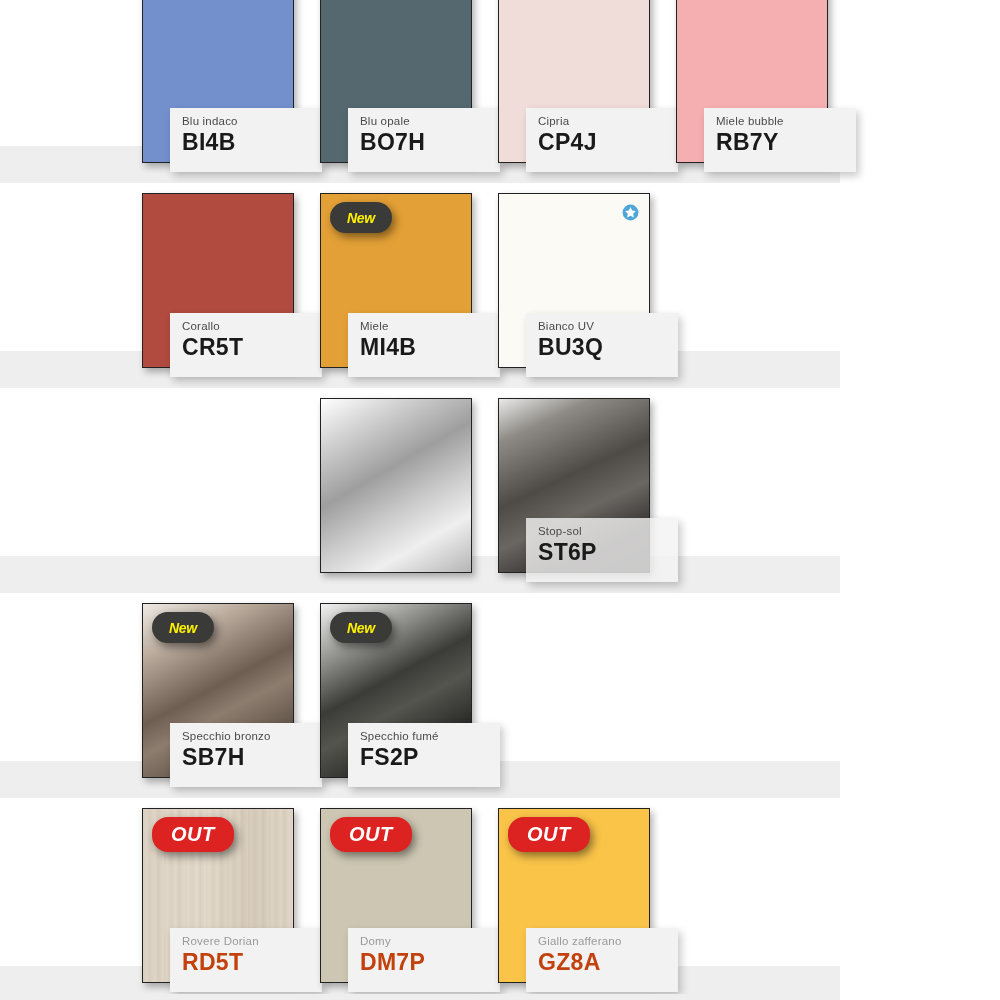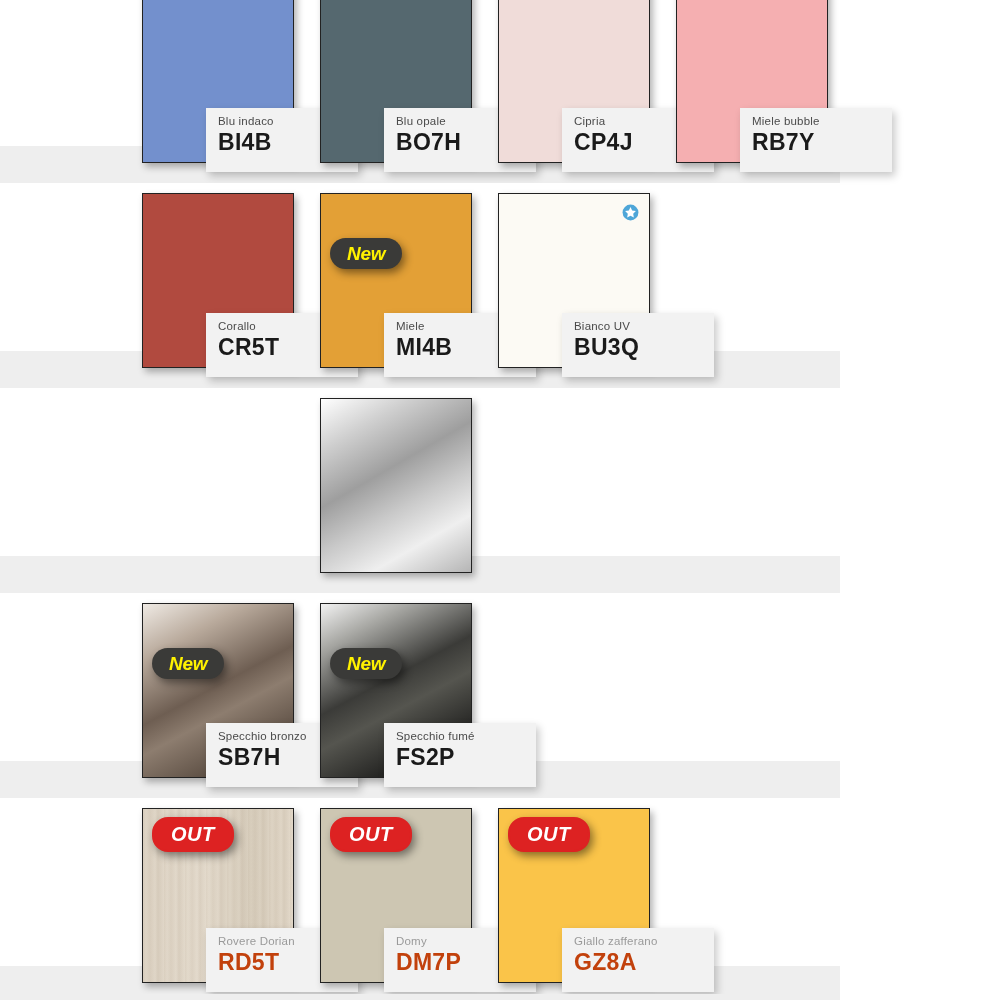--- a/index.html
+++ b/index.html
@@ -63,21 +63,20 @@
   .plate {
     position: absolute;
     left: 28px;
     top: 120px;
     width: 152px;
     height: 64px;
     background: #f2f2f2;
     box-shadow: 3px 4px 8px rgba(0,0,0,0.22);
     padding: 7px 0 0 12px;
     box-sizing: border-box;
-    margin-left: 36px;
   }
 
   .plate.translucent {
     background: rgba(243,243,243,0.80);
   }
 
   .plate .pname {
     font-size: 11.5px;
     color: #4a4a4a;
     letter-spacing: 0.2px;
@@ -112,24 +111,23 @@
     justify-content: center;
     padding: 0 17px;
     font-weight: bold;
     filter: drop-shadow(3px 4px 4px rgba(0,0,0,0.45));
     z-index: 5;
   }
 
   .badge-new {
     background: #3a3a38;
     color: #fff200;
-    font-size: 19px;
+    font-size: 14px;
     font-style: italic;
     letter-spacing: -0.3px;
-    margin-top: 36px;
   }
 
   .badge-out {
     background: #dd2222;
     color: #ffffff;
     font-size: 20px;
     font-style: italic;
     letter-spacing: 0.5px;
     border: 2px solid #dd2222;
     box-shadow: inset 0 0 0 2px #ffffff00;
@@ -258,20 +256,27 @@
           <div class="pcode">BU3Q</div>
         </div>
       </div>
     </div>
     <div class="row" style="top: 388px; height: 205px;">
       <div class="row-white" style="height: 175px;"></div>
       <div class="row-grey" style="top: 168px; height: 37px;"></div>
       <div class="swatch" style="left: 320px; top: 10px;">
         <div class="chip f-trasparente-fume"></div>
       </div>
+      <div class="swatch" style="left: 498px; top: 10px;">
+        <div class="chip f-stopsol"></div>
+        <div class="plate translucent">
+          <div class="pname">Stop-sol</div>
+          <div class="pcode">ST6P</div>
+        </div>
+      </div>
     </div>
     <div class="row" style="top: 593px; height: 205px;">
       <div class="row-white" style="height: 175px;"></div>
       <div class="row-grey" style="top: 168px; height: 37px;"></div>
       <div class="swatch" style="left: 142px; top: 10px;">
         <div class="chip f-specchio-bronzo"></div>
         <div class="badge badge-new" style="background: rgb(58, 58, 56); color: rgb(255, 242, 0);">New</div>
         <div class="plate">
           <div class="pname">Specchio bronzo</div>
           <div class="pcode">SB7H</div>

